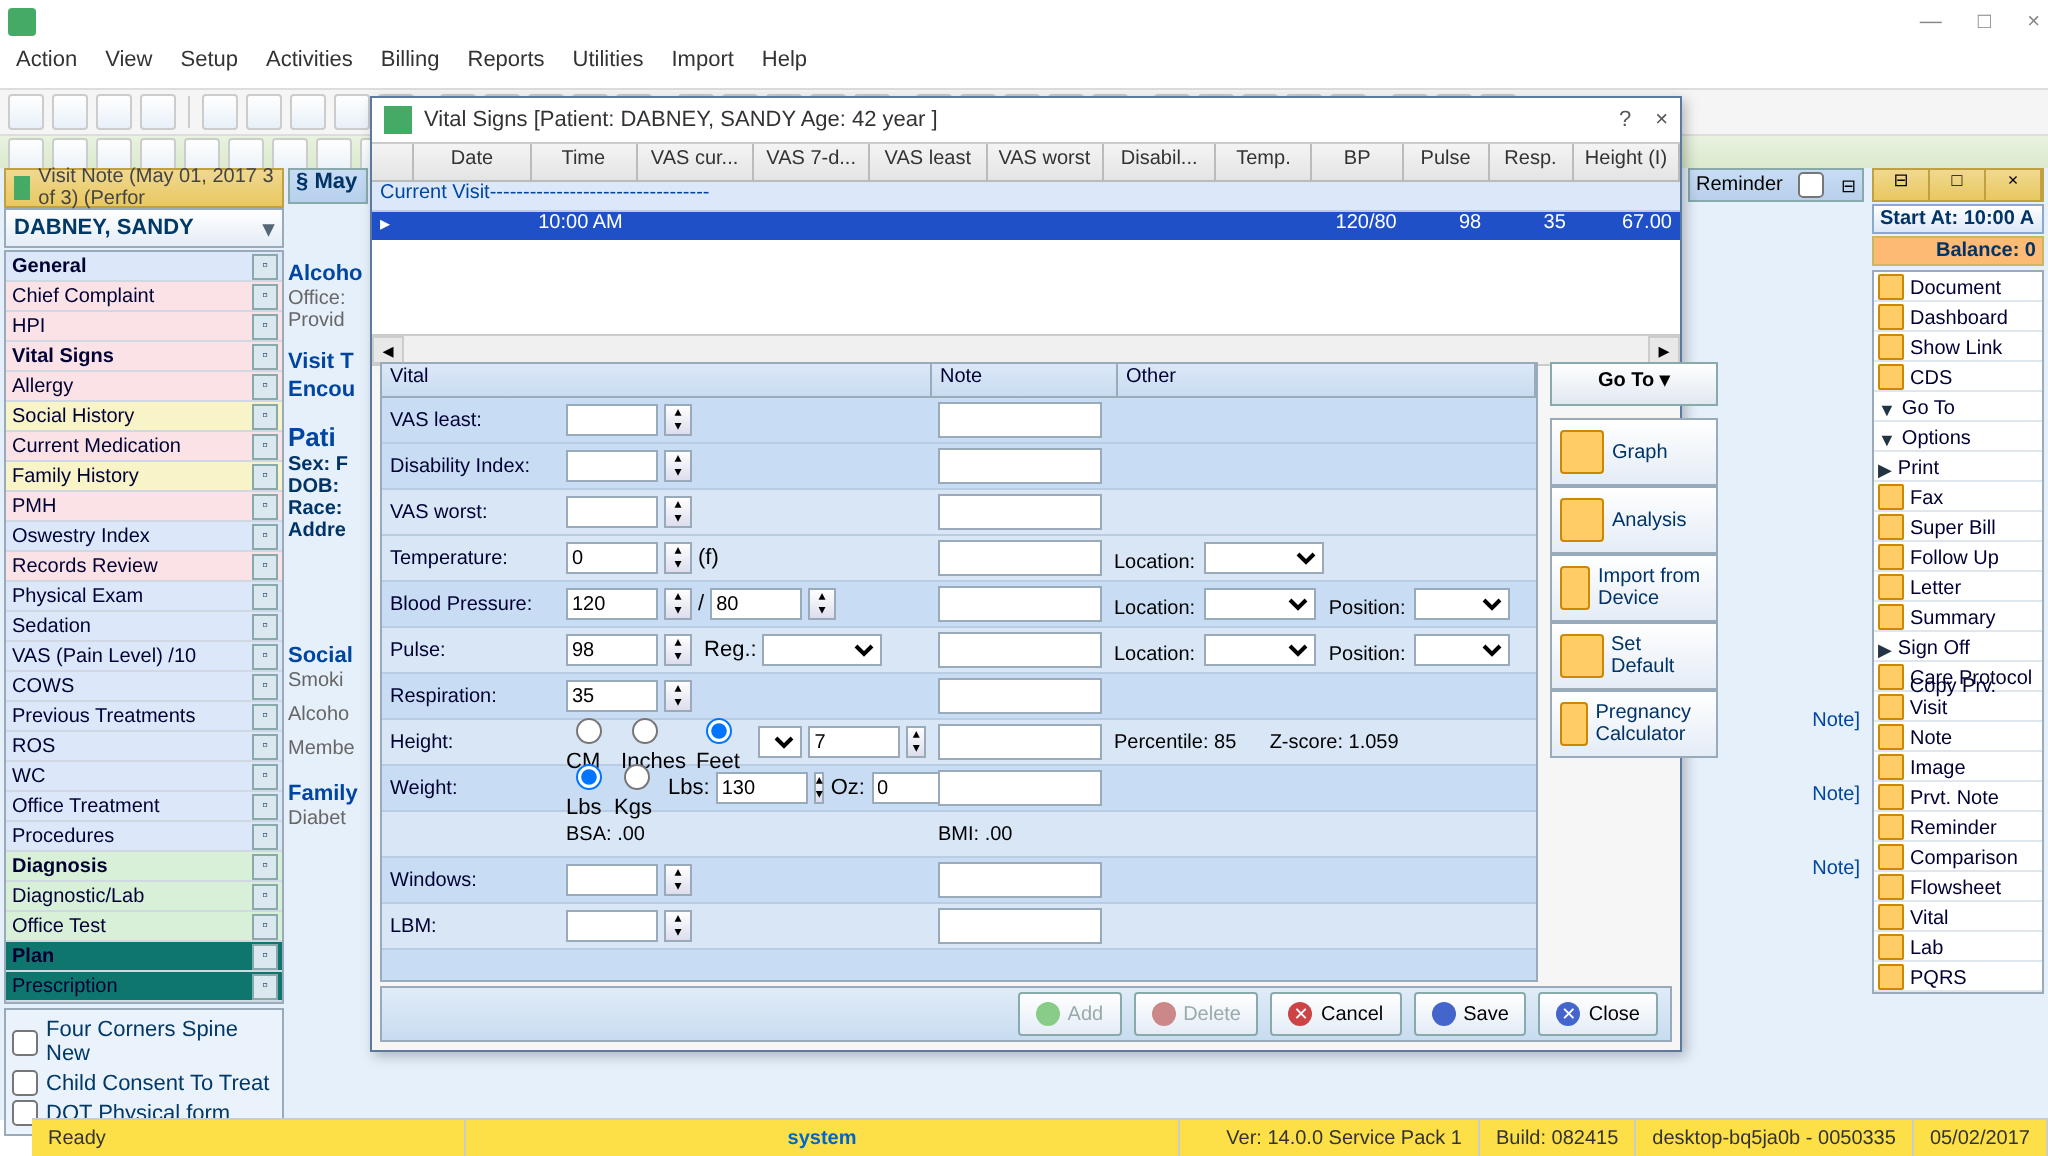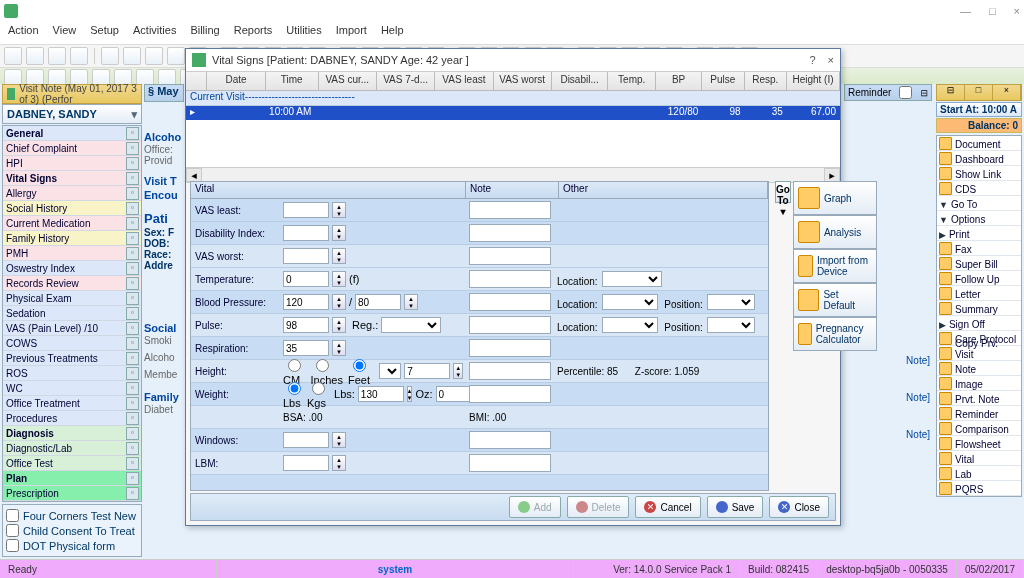--- a/index.html
+++ b/index.html
@@ -13,21 +13,21 @@
 .tbsep{width:1px;height:16px;background:#ccc;margin:0 2px}
 .toolbar2{height:20px;background:linear-gradient(#e8f2e0,#d8e8c8);border-bottom:1px solid #b8c8a8;display:flex;align-items:center;gap:4px;padding:0 4px}
 .main{position:absolute;top:84px;left:0;right:0;bottom:18px;background:#e6f0fa}
 .leftcol{position:absolute;left:2px;top:0;width:140px;bottom:2px}
 .nav-title{background:linear-gradient(#f0d890,#e8c860);border:1px solid #c0a040;height:16px;padding:1px 4px;color:#444;font-size:10px;display:flex;align-items:center;gap:4px}
 .patient-sel{background:linear-gradient(#fff,#e4ecf6);border:1px solid #9ab;height:18px;padding:0 4px;font-weight:bold;color:#003866;display:flex;align-items:center;margin-bottom:1px}
 .patient-sel .dd{margin-left:auto;color:#567}
 .navlist{border:1px solid #9ab;background:#fff}
 .navitem{height:14px;padding:0 3px;border-bottom:1px solid #d0d8e4;display:flex;align-items:center;font-size:10px;position:relative;color:#003}
 .navitem .x{position:absolute;right:2px;top:1px;width:11px;height:11px;border:1px solid #8aa;background:#dce8f0;font-size:8px;text-align:center;line-height:10px;color:#357}
-.c-pink{background:#fbe2e6}.c-yel{background:#f9f3c8}.c-blue{background:#dce8fa}.c-grn{background:#d8f0d8}.c-gray{background:#86efac}
+.c-pink{background:#fbe2e6}.c-yel{background:#f9f3c8}.c-blue{background:#dce8fa}.c-grn{background:#d8f0d8}.c-gray{background:#0f766e}
 .navbold{font-weight:bold}
 .checks{border:1px solid #9ab;background:#eaf2fb;margin-top:2px;padding:3px}
 .chk{display:flex;align-items:center;gap:4px;padding:1px 0;color:#003866}
 .chk input{margin:0}
 .midpeek{position:absolute;left:144px;top:0;width:40px;bottom:2px;overflow:hidden}
 .mp-head{background:linear-gradient(#c8dcf4,#b8d0ec);border:1px solid #8aa;height:16px;padding:0 3px;color:#036;font-weight:bold}
 .mp-txt{color:#0046a0;font-weight:bold;font-size:11px;padding:1px 0}
 .mp-gray{color:#666;font-size:10px}
 .rightcol{position:absolute;right:2px;top:0;width:86px;bottom:2px}
 .rc-top{background:linear-gradient(#f0d890,#e8c860);border:1px solid #c0a040;height:15px;display:flex}
@@ -61,29 +61,29 @@
 .vt-row{display:flex;height:22px;border-bottom:1px solid #b8cce4;align-items:center}
 .vt-row.alt{background:#d8e6f6}
 .vt-lbl{width:80px;padding:0 4px;font-size:10px;color:#003}
 .vt-ctl{width:180px;display:flex;align-items:center;gap:3px;padding:0 4px}
 .vt-note{width:82px;padding:0 2px}
 .vt-other{flex:1;display:flex;align-items:flex-end;gap:4px;padding:0 4px;font-size:10px}
 input.sp{width:40px;height:14px;border:1px solid #9ab;font-size:10px;padding:0 2px}
 input.txt{width:76px;height:14px;border:1px solid #9ab}
 select.dd{height:16px;border:1px solid #9ab;font-size:10px;background:#fff}
 .spin{width:12px;height:14px;border:1px solid #9ab;background:linear-gradient(#fff,#dde);font-size:7px;text-align:center;line-height:7px}
-.side-btns{width:92px;display:flex;flex-direction:row;gap:2px}
+.side-btns{width:92px;display:flex;flex-direction:column;gap:2px}
 .goto{background:linear-gradient(#fff,#e0e8f0);border:1px solid #8aa;height:18px;text-align:center;font-weight:bold;font-size:10px;padding-top:2px;margin-bottom:4px}
 .sbtn{display:flex;align-items:center;gap:4px;background:linear-gradient(#fff,#e4ecf6);border:1px solid #9ab;padding:3px 4px;font-size:10px;color:#036;min-height:26px}
 .sbtn .ic{width:20px;height:20px;background:#fc6;border:1px solid #c80;border-radius:2px}
 .m-foot{position:absolute;left:4px;right:4px;bottom:4px;height:26px;background:linear-gradient(#e0ecf8,#c8dcf0);border:1px solid #9ab;display:flex;align-items:center;justify-content:flex-end;gap:6px;padding:0 6px}
 .fbtn{height:20px;background:linear-gradient(#fff,#e4ecf6);border:1px solid #8aa;padding:0 8px;display:flex;align-items:center;gap:4px;font-size:10px;border-radius:2px}
 .fbtn.dis{color:#9aa}
 .fbi{width:12px;height:12px;border-radius:6px;display:inline-block}
-.status{position:absolute;left:0;right:0;bottom:0;height:18px;background:#f0abfc;border-top:1px solid #ccc;display:flex;font-size:10px;color:#333}
+.status{position:absolute;left:16px;right:0;bottom:0;height:18px;background:#fde047;border-top:1px solid #ccc;display:flex;font-size:10px;color:#333}
 .status .cell{padding:0 8px;border-right:1px solid #ccc;height:100%;display:flex;align-items:center}
 .status .sys{color:#06c;font-weight:bold}
 </style>
 </head>
 <body>
 
 <div class="titlebar">
   <span class="ico"></span>
   <div class="winbtns">
     <span>—</span>
@@ -192,21 +192,21 @@
         <div class="navitem c-blue">Procedures<span class="x">▫</span></div>
         <div class="navitem c-grn navbold">Diagnosis<span class="x">▫</span></div>
         <div class="navitem c-grn">Diagnostic/Lab<span class="x">▫</span></div>
         <div class="navitem c-grn">Office Test<span class="x">▫</span></div>
         <div class="navitem c-gray navbold">Plan<span class="x">▫</span></div>
         <div class="navitem c-gray">Prescription<span class="x">▫</span></div>
       </div>
     <div class="checks" id="checks">
         <div class="chk">
           <input type="checkbox" style="">
-          <span>Four Corners Test New</span>
+          <span>Four Corners Spine New</span>
         </div>
         <div class="chk">
           <input type="checkbox" style="">
           <span>Child Consent To Treat</span>
         </div>
         <div class="chk">
           <input type="checkbox" style="">
           <span>DOT Physical form</span>
         </div>
       </div>

